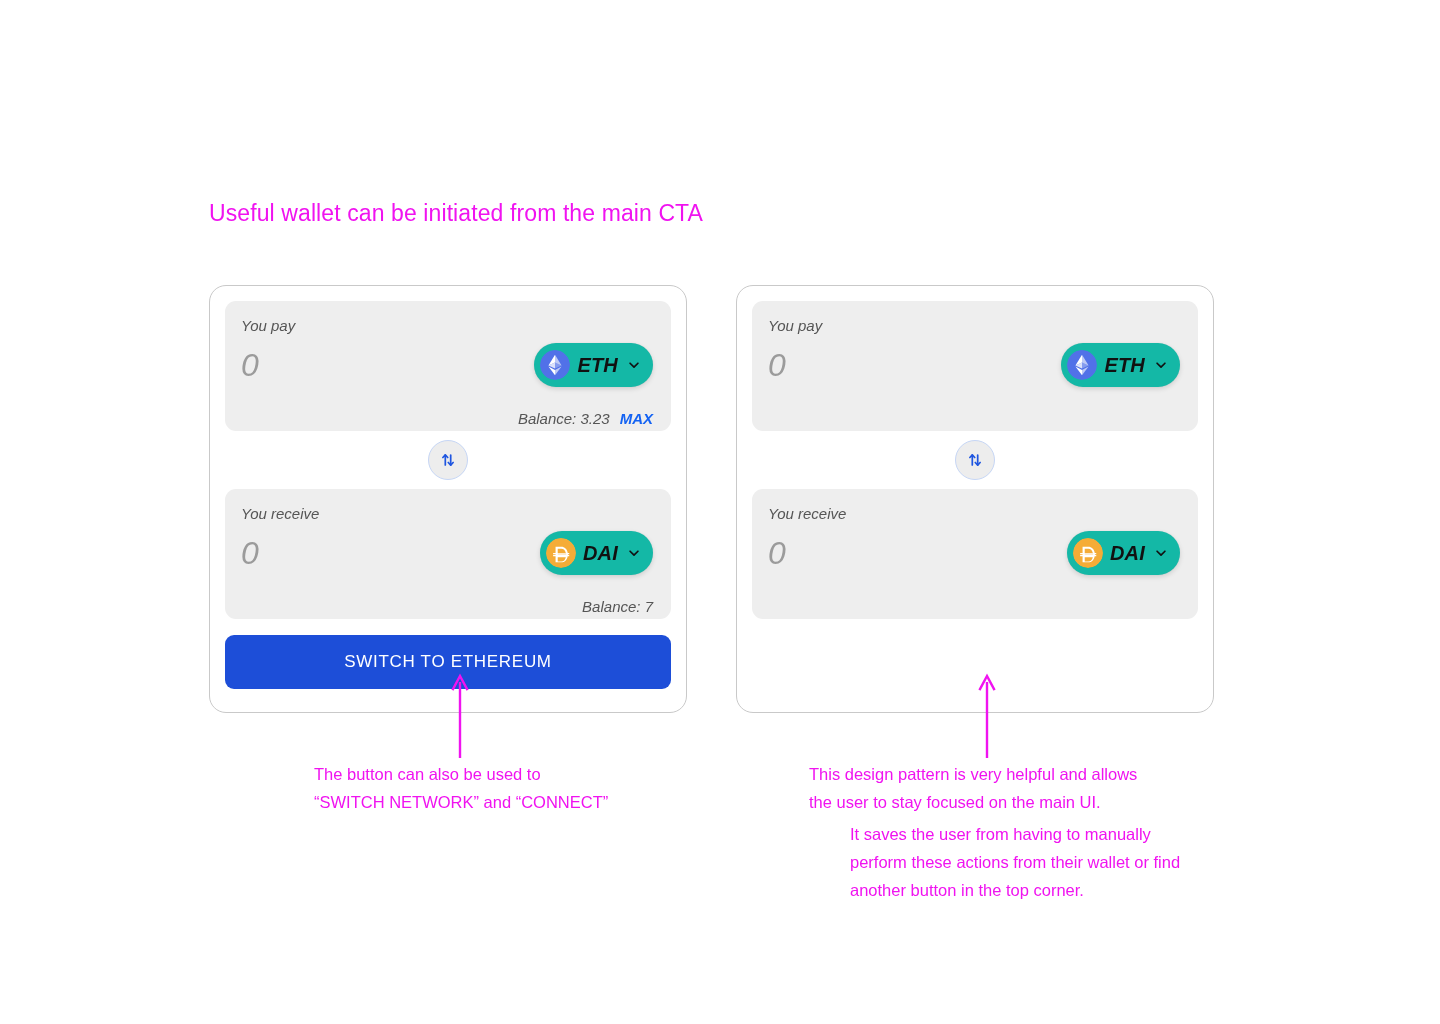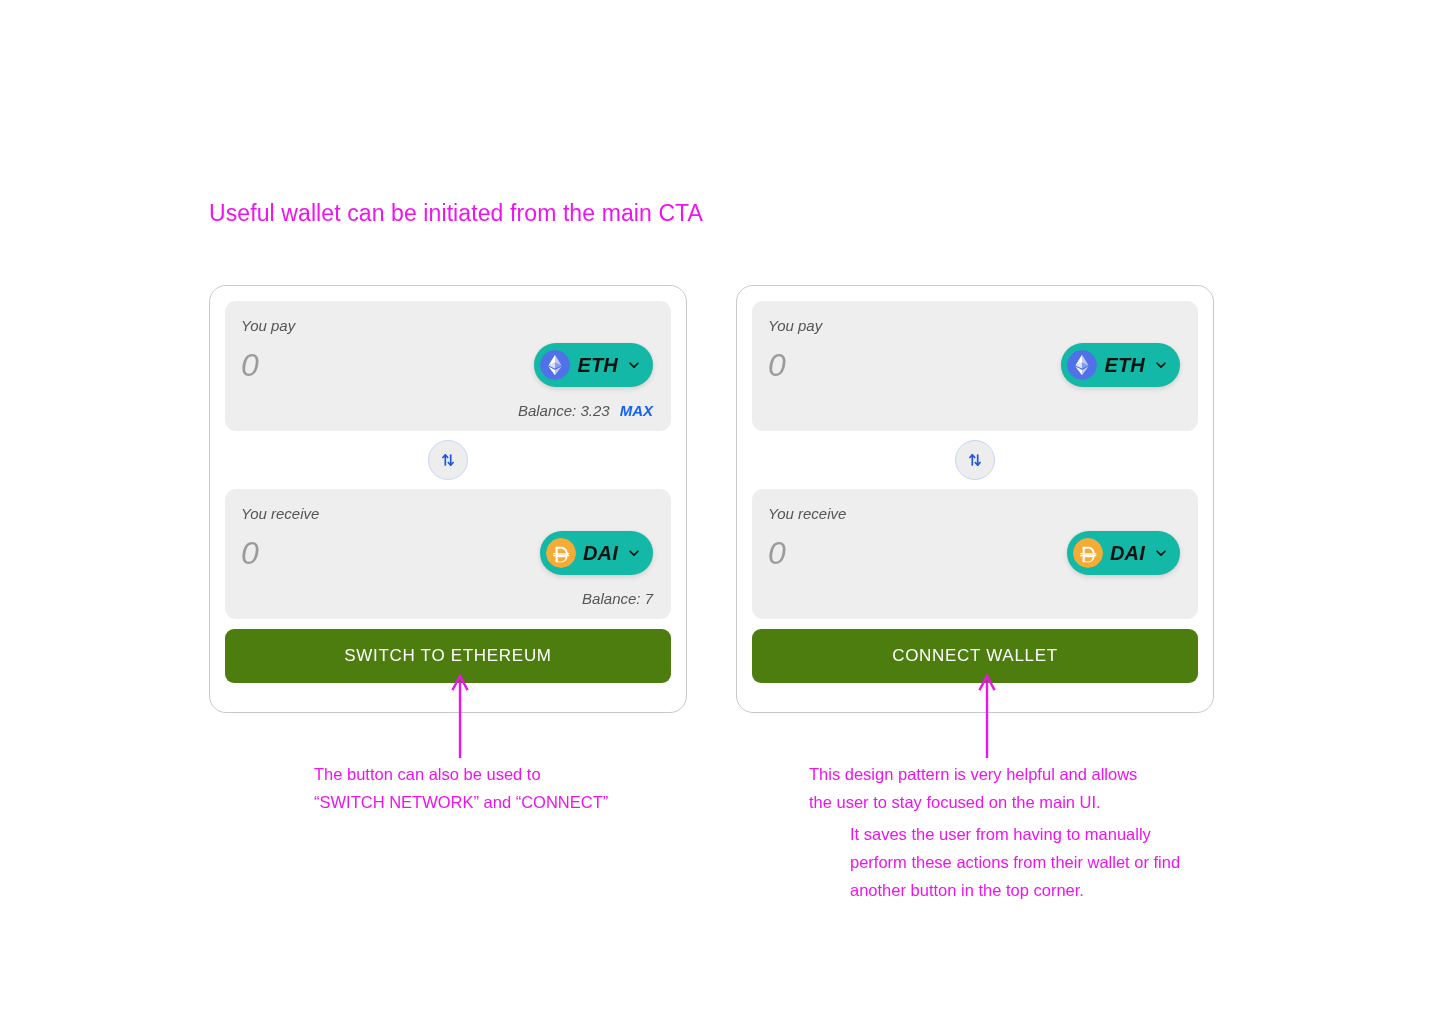--- a/index.html
+++ b/index.html
@@ -102,21 +102,21 @@
     width: 14px;
     height: 14px;
     flex: 0 0 auto;
     margin-left: 2px;
     display: block;
   }
 
   .balance-row {
     position: absolute;
     right: 18px;
-    bottom: 12px;
+    bottom: 4px;
     display: flex;
     align-items: baseline;
     gap: 10px;
     font-size: 15px;
   }
   .balance-text { color: #555555; }
   .max-link {
     color: #1463f3;
     font-weight: bold;
     cursor: pointer;
@@ -138,26 +138,26 @@
     background: #ededed;
     border: 1px solid #c6d6f5;
     display: flex;
     align-items: center;
     justify-content: center;
     cursor: pointer;
     box-sizing: border-box;
   }
 
   .cta-button {
-    margin-top: 10px;
+    margin-top: 16px;
     width: 100%;
     height: 54px;
     border: none;
     border-radius: 9px;
-    background: #4d7c0f;
+    background: #1d4ed8;
     color: #ffffff;
     font-family: "Liberation Sans", sans-serif;
     font-size: 17px;
     letter-spacing: 0.7px;
     cursor: pointer;
     display: block;
   }
 
   
   .anno-arrow {
@@ -291,21 +291,20 @@
           <path d="M12.5 11.5 h3.8 c2.5 0 4.2 1.6 4.85 4.5 h-8.65 z M12.5 20.5 h8.65 c-.65 2.9 -2.35 4.5 -4.85 4.5 h-3.8 z M12.5 17.35 h9 c0-.22 0-.45 0-.67 h-9 z" fill="#f5ac37"></path>
         </svg>
         <span class="token-symbol">DAI</span>
         <svg class="chevron" viewBox="0 0 16 16">
           <path d="M3.5 6 L8 10.5 L12.5 6" stroke="#111111" stroke-width="1.9" fill="none" stroke-linecap="round" stroke-linejoin="round"></path>
         </svg>
       </div>
     </div>
   </div>
 
-  <button class="cta-button">CONNECT WALLET</button>
 </div>
 
 <svg class="anno-arrow" id="anno-arrow-left" viewBox="0 0 22 86" preserveAspectRatio="none">
   <path d="M11 86 L11 10" stroke="#f013f0" stroke-width="2.4" fill="none"></path>
   <path d="M4 17 L11 4 L18 17" stroke="#f013f0" stroke-width="2.4" fill="none" stroke-linecap="square"></path>
 </svg>
 
 <svg class="anno-arrow" id="anno-arrow-right" viewBox="0 0 22 86" preserveAspectRatio="none">
   <path d="M11 86 L11 10" stroke="#f013f0" stroke-width="2.4" fill="none"></path>
   <path d="M4 17 L11 4 L18 17" stroke="#f013f0" stroke-width="2.4" fill="none" stroke-linecap="square"></path>

